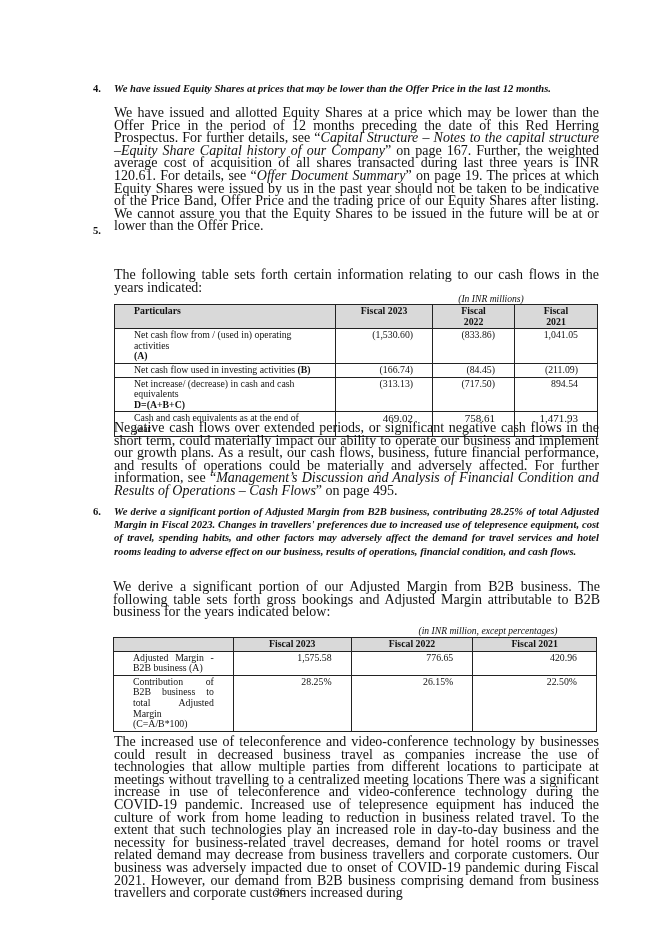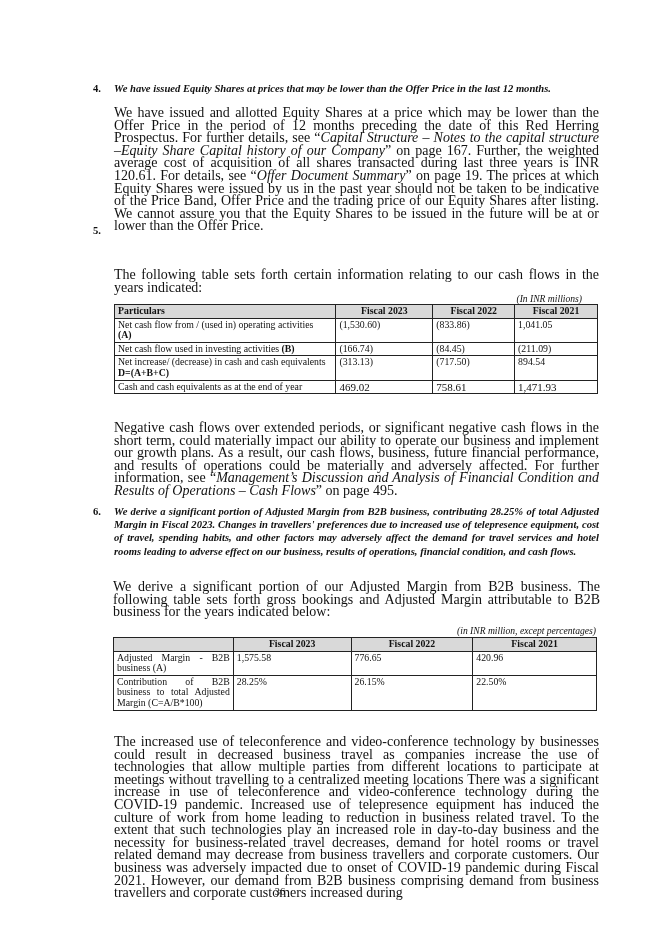--- a/index.html
+++ b/index.html
@@ -5,26 +5,26 @@
   html, body { margin: 0; padding: 0; background: #ffffff; }
   body { width: 670px; height: 947px; position: relative; overflow: hidden;
          font-family: "Liberation Serif", "DejaVu Serif", serif; color: #111; }
   .page { position: absolute; left: 0; top: 0; width: 670px; height: 947px; }
   .num { position: absolute; left: 93px; font-weight: bold; font-size: 10.6px; line-height: 13px; }
   .heading { position: absolute; left: 114px; width: 485px; font-weight: bold; font-style: italic;
              font-size: 10.6px; line-height: 13.2px; text-align: justify; }
   .para { position: absolute; left: 114px; width: 485px; font-size: 14px; line-height: 12.6px;
           text-align: justify; }
   .para i { font-style: italic; }
-  .unit { position: absolute; font-style: italic; font-size: 9.6px; line-height: 11px; text-align: right; }
+  .unit { position: absolute; font-style: italic; font-size: 9.6px; line-height: 11px; text-align: center; }
   table { position: absolute; border-collapse: collapse; font-size: 9.8px; line-height: 10.6px; }
-  td, th { border: 1px solid #222; padding: 1px 3px; vertical-align: top; }
+  td, th { border: 1px solid #222; padding: 1px 19px; vertical-align: top; }
   th { background: #d9d9d9; font-weight: bold; }
   th.left { text-align: left; }
-  td.val { }
+  td.val { text-align: right; }
   .pnum { position: absolute; left: 0; width: 560px; top: 886px; text-align: center; font-size: 10.4px; }
 </style>
 </head>
 <body>
 
 <div class="page">
 
   <div class="num" style="top:82px;">4.</div>
   <div class="heading" style="top:82px;">We have issued Equity Shares at prices that may be lower than the Offer Price in the last 12 months.</div>
   <div class="para" style="top:107px;"><span>We have issued and allotted Equity Shares at a price which may be lower than the Offer Price in the period of 12 months preceding the date of this Red Herring Prospectus. For further details, see “</span><i>Capital Structure – Notes to the capital structure –Equity Share Capital history of our Company</i><span>” on page 167. Further, the weighted average cost of acquisition of all shares transacted during last three years is INR 120.61. For details, see “</span><i>Offer Document Summary</i><span>” on page 19. The prices at which Equity Shares were issued by us in the past year should not be taken to be indicative of the Price Band, Offer Price and the trading price of our Equity Shares after listing. We cannot assure you that the Equity Shares to be issued in the future will be at or lower than the Offer Price.</span></div>

